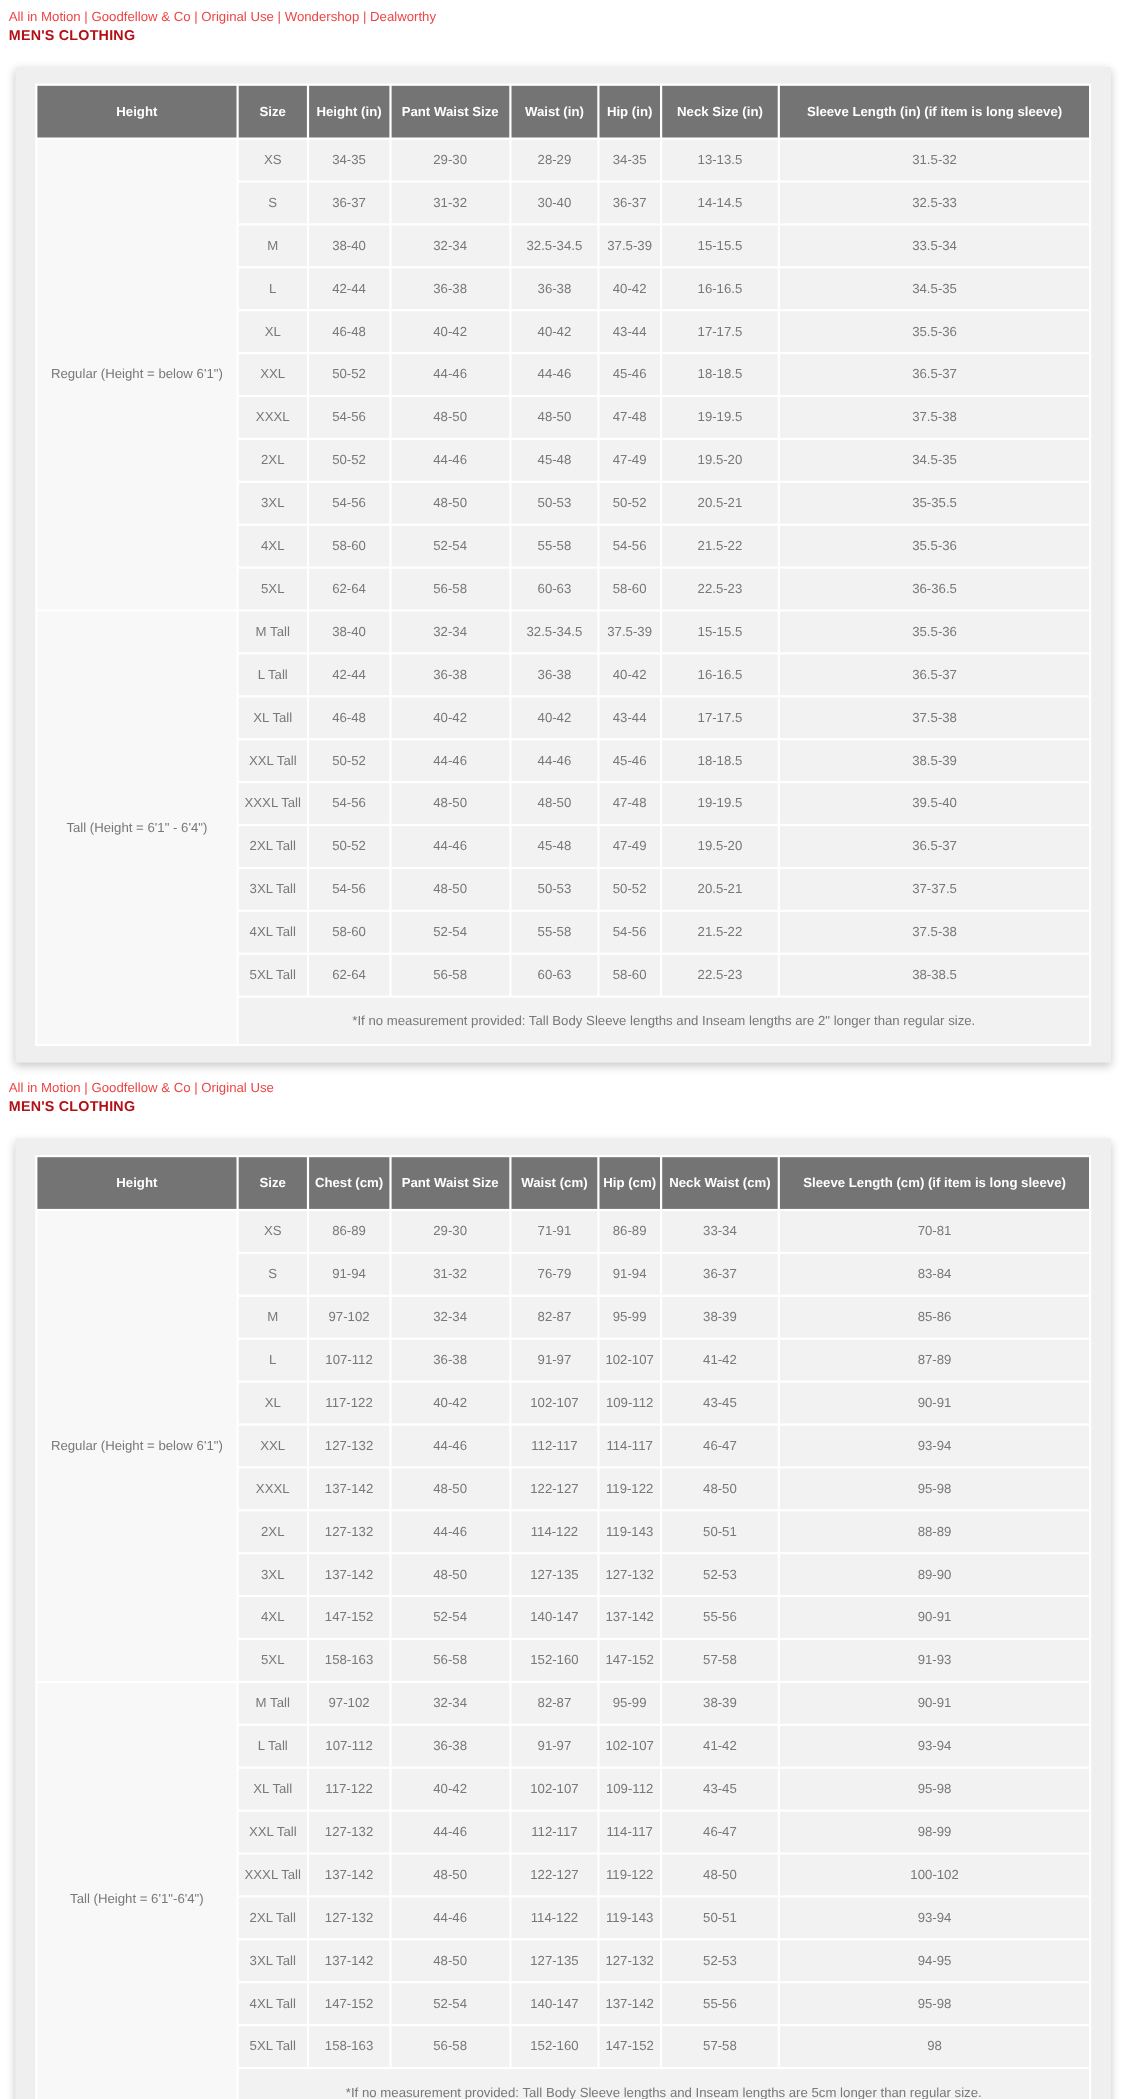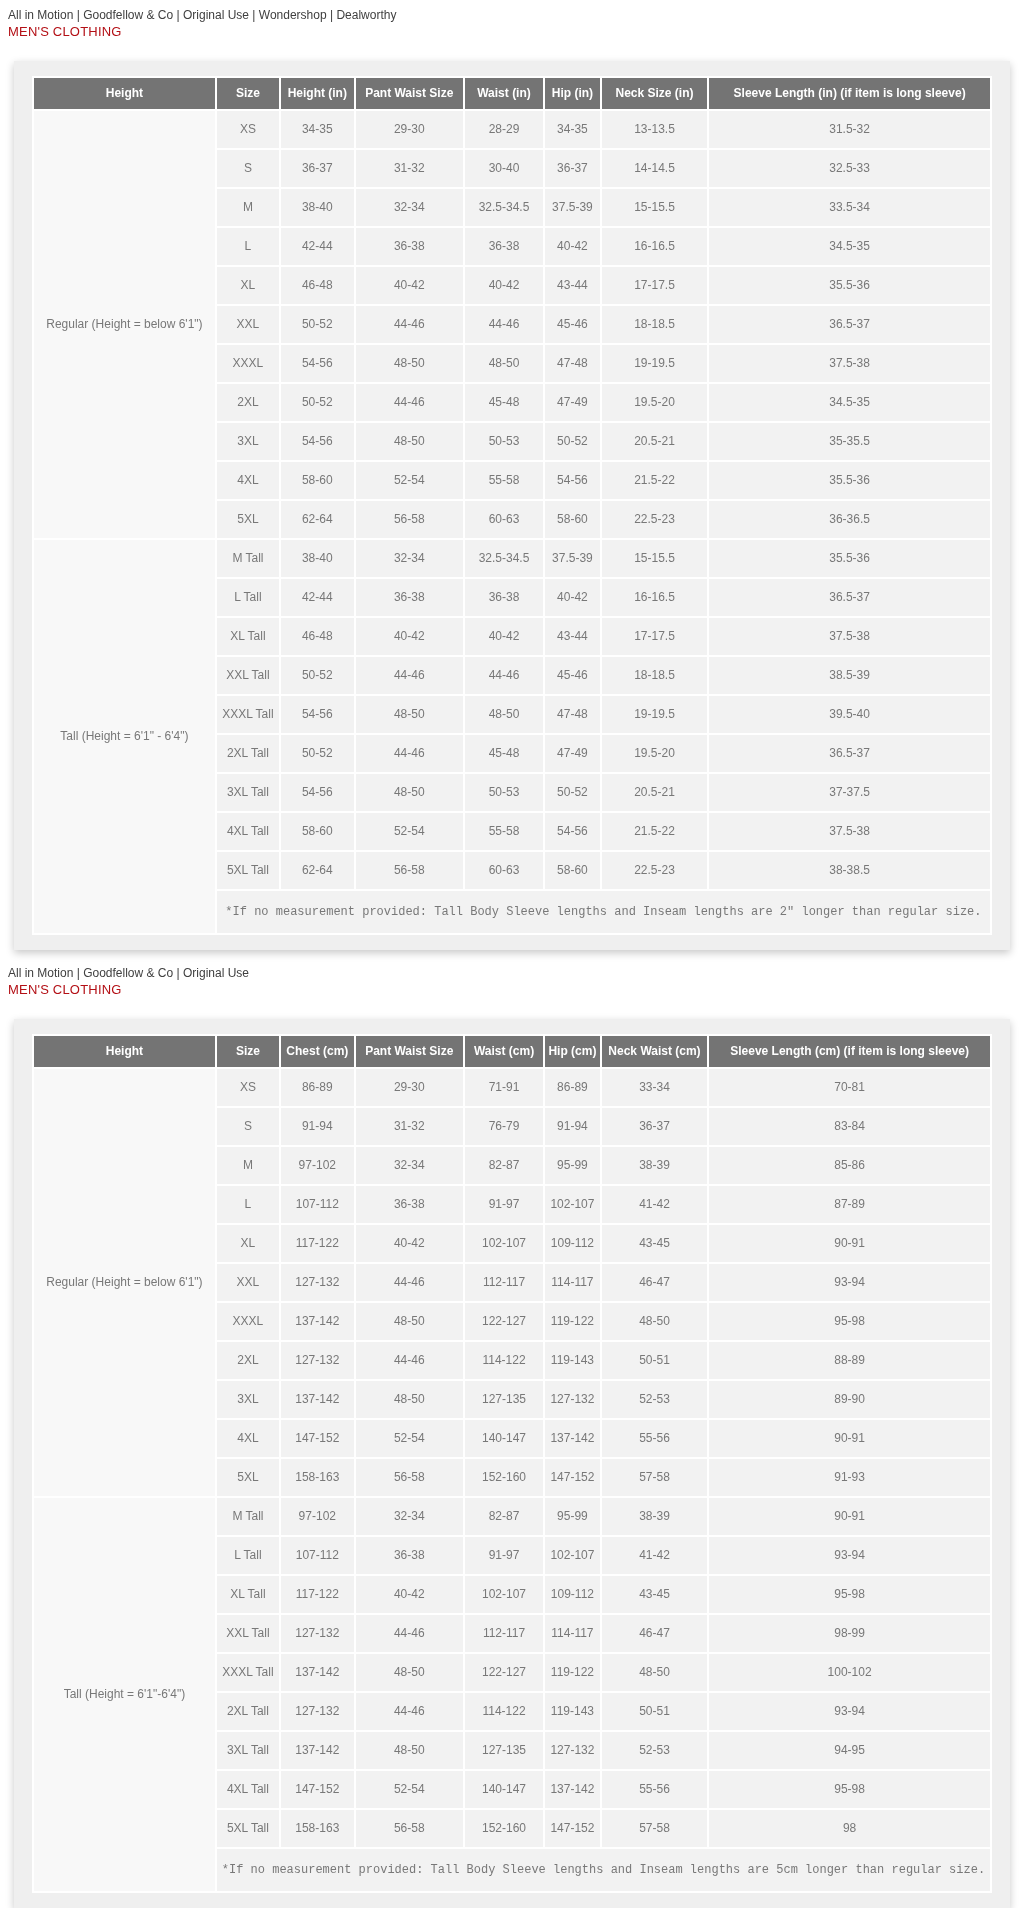--- a/index.html
+++ b/index.html
@@ -7,27 +7,27 @@
   body {
     width: 1024px;
     background: #ffffff;
     font-family: "Liberation Sans", sans-serif;
     padding: 8px 0 14px 0;
   }
   .brands {
     margin: 0 0 1px 8px;
     font-size: 12px;
     line-height: 15px;
-    color: #404040;
+    color: #ef4444;
   }
   .chart-title {
     margin: 0 0 0 8px;
     font-size: 13px;
     line-height: 16px;
-    font-weight: 400;
+    font-weight: 700;
     color: #b30f15;
     letter-spacing: 0.2px;
   }
   .card {
     margin: 21px 14px 16px 14px;
     padding: 15px 18px;
     background: #efefef;
     box-shadow: 0 3px 8px rgba(0,0,0,0.22);
   }
   table.size-chart {
@@ -35,21 +35,21 @@
     table-layout: fixed;
     border-collapse: separate;
     border-spacing: 2px;
     background: #ffffff;
   }
   table.size-chart th {
     background: #747474;
     color: #ffffff;
     font-size: 12px;
     font-weight: 700;
-    height: 31px;
+    height: 47px;
     line-height: 1.15;
     padding: 2px 2px;
     text-align: center;
     vertical-align: middle;
   }
   table.size-chart td {
     font-size: 12px;
     color: #787878;
     text-align: center;
     vertical-align: middle;
@@ -61,21 +61,20 @@
     height: 37px;
   }
   td.height-cell {
     background: #f8f8f8;
     color: #7d7d7d;
   }
   td.footnote-cell {
     background: #f2f2f2;
     height: 42px;
     font-size: 12px;
-    font-family: Liberation Mono, monospace;
   }
 </style>
 </head>
 <body>
 
 <div class="section">
   <p class="brands">All in Motion | Goodfellow &amp; Co | Original Use | Wondershop | Dealworthy</p>
   <h2 class="chart-title">MEN'S CLOTHING</h2>
   <div class="card">
     <table class="size-chart">

